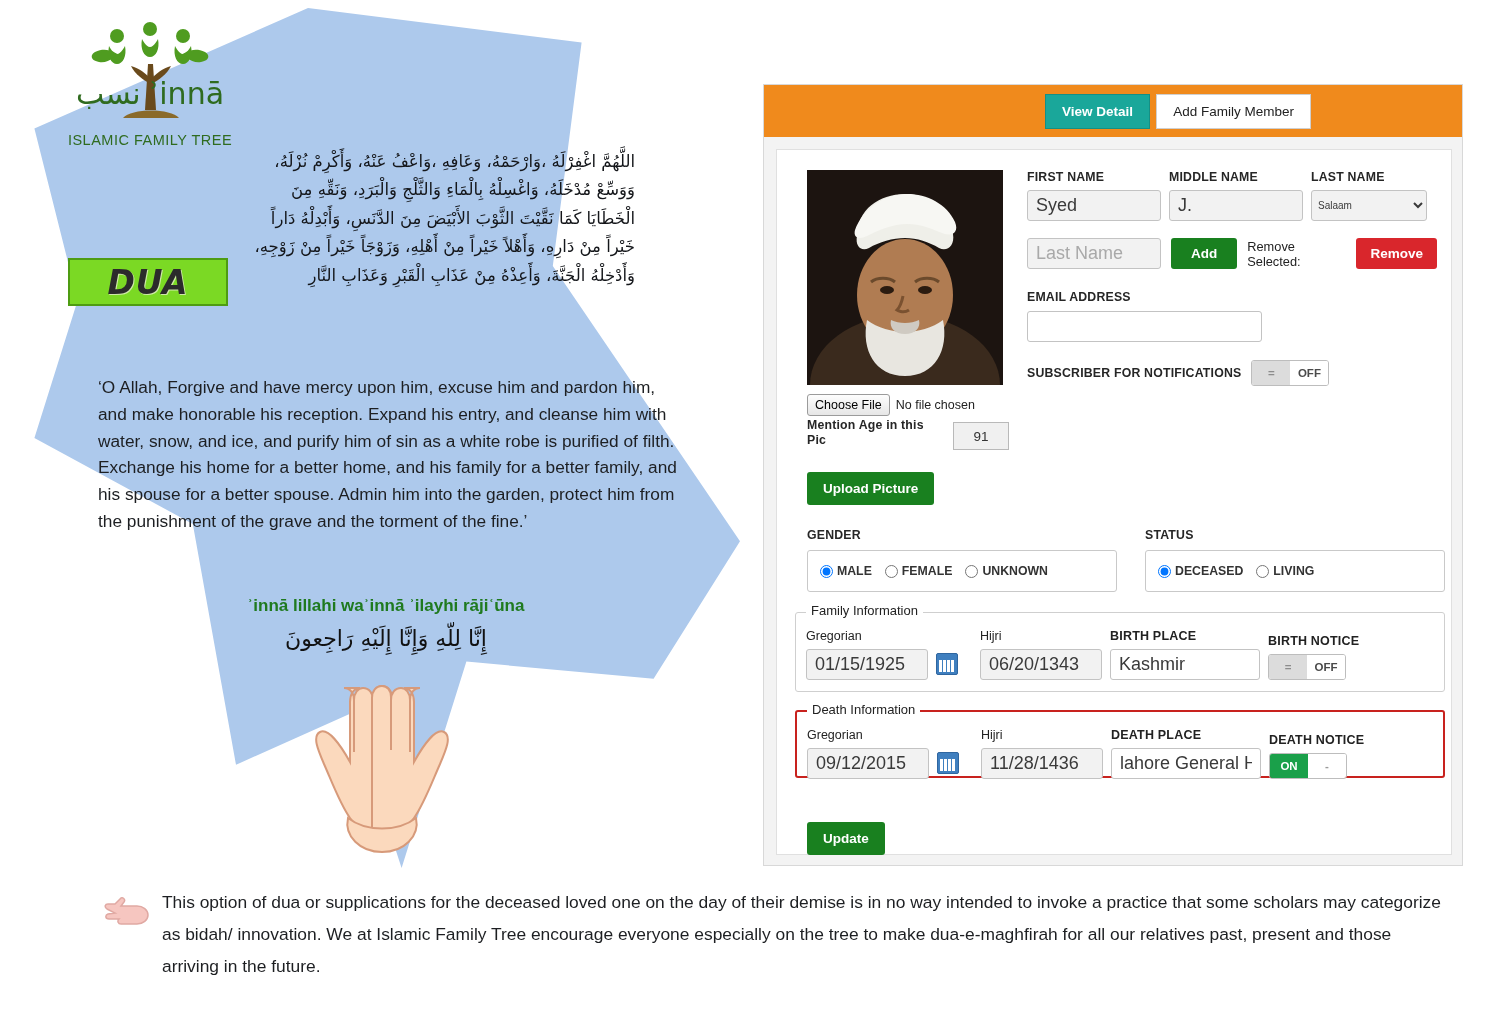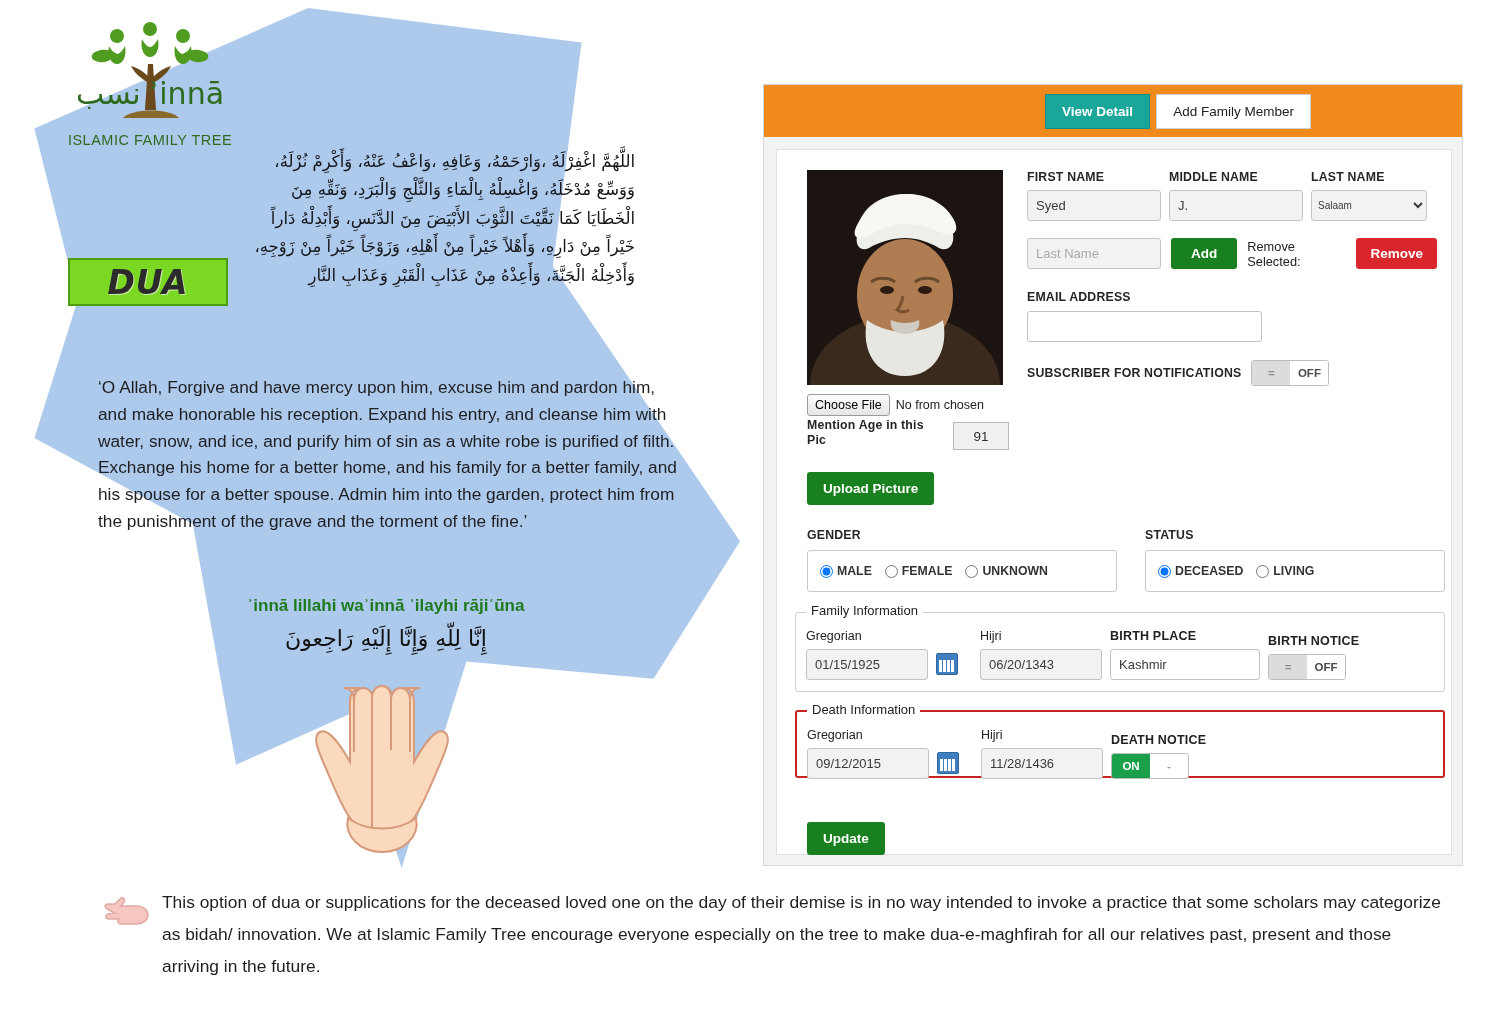--- a/index.html
+++ b/index.html
@@ -217,21 +217,21 @@
   .lbl {
     font-size: 12.3px;
     font-weight: bold;
     color: #262626;
     letter-spacing: .2px;
   }
   .inp {
     border: 1px solid #c3c3c3;
     background: #f2f2f2;
     height: 31px;
-    font-size: 13px;
+    font-size: 18px;
     color: #3a3a3a;
     padding: 0 8px;
     border-radius: 3px;
     width: 100%;
   }
   .inp::placeholder { color: #a9a9a9; }
   .sel {
     border: 1px solid #c3c3c3;
     background: #f2f2f2;
     height: 31px;
@@ -416,21 +416,21 @@
         <path d="M64 112c6-5 18-5 24 0" stroke="#6b4a2c" stroke-width="3" fill="none"></path>
         <path d="M108 112c6-5 18-5 24 0" stroke="#6b4a2c" stroke-width="3" fill="none"></path>
         <path d="M96 126c-2 10-6 14-6 14s6 4 12 0" stroke="#7a5130" stroke-width="3" fill="none"></path>
         <path d="M60 150c10 8 26 12 38 12s28-4 38-12c6 30-8 56-38 56s-44-26-38-56z" fill="#e8e6e0"></path>
         <path d="M84 150c8 4 20 4 28 0 2 8-4 14-14 14s-16-6-14-14z" fill="#cfcac2"></path>
       </svg>
     </div>
 
     <div class="file-row">
       <span class="choose-file">Choose File</span>
-      <span class="no-file">No from chosen</span>
+      <span class="no-file">No file chosen</span>
     </div>
 
     <div class="mention-age lbl">Mention Age in this Pic</div>
     <input class="age-box" value="91" style="">
 
     <button class="btn-green upload-btn">Upload Picture</button>
 
     <div class="names-row">
       <div class="names-grid">
         <div class="lbl">FIRST NAME</div>
@@ -530,20 +530,24 @@
         <div>
           <div class="mini-lbl">Gregorian</div>
           <input class="inp" value="09/12/2015" style="">
         </div>
         <div class="cal-btn"></div>
         <div>
           <div class="mini-lbl">Hijri</div>
           <input class="inp" value="11/28/1436" style="">
         </div>
         <div>
+          <div class="mini-lbl lbl">DEATH PLACE</div>
+          <input class="inp" style="background: rgb(255, 255, 255);" value="lahore General Ho">
+        </div>
+        <div>
           <div class="mini-lbl lbl">DEATH NOTICE</div>
           <span class="toggle">
             <span class="half on-txt">ON</span>
             <span class="half on-dash">-</span>
           </span>
         </div>
       </div>
     </div>
 
     <button class="btn-green update-btn">Update</button>

